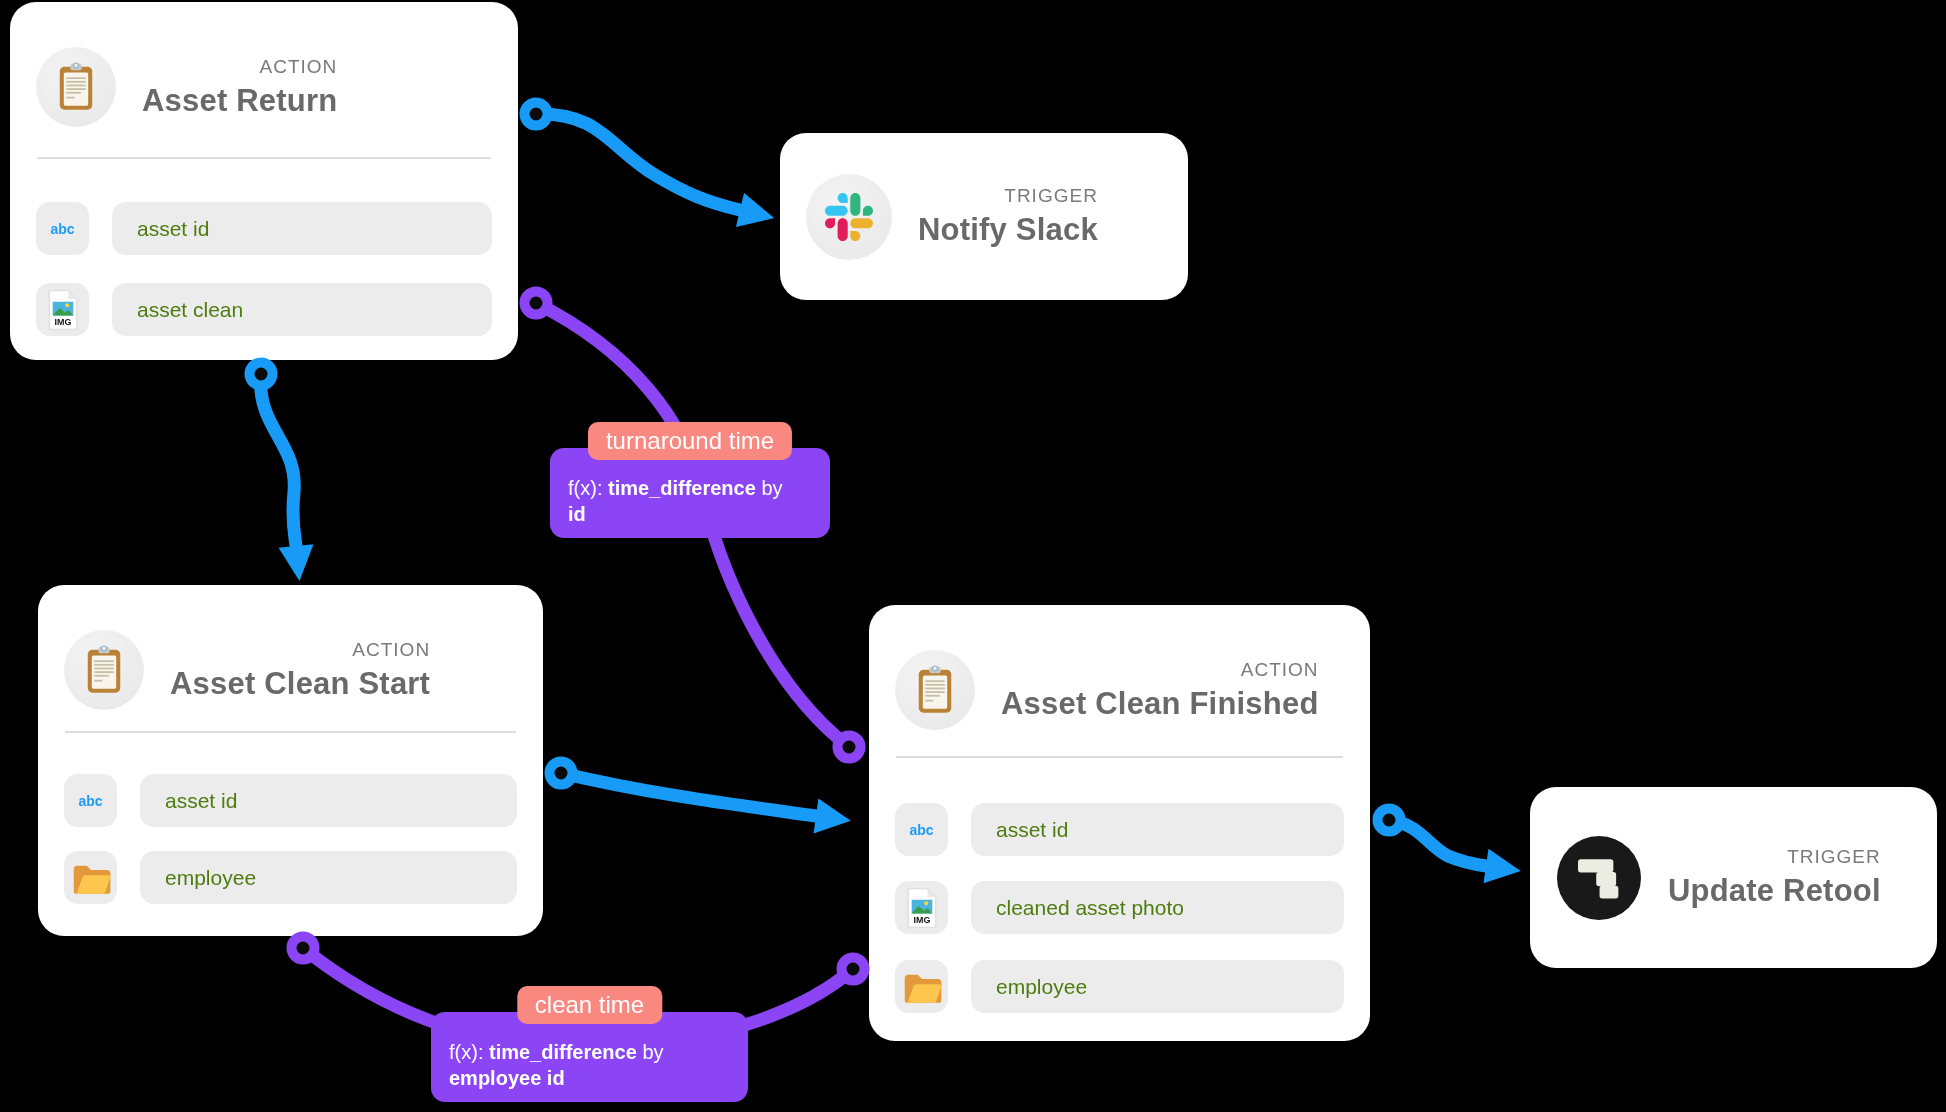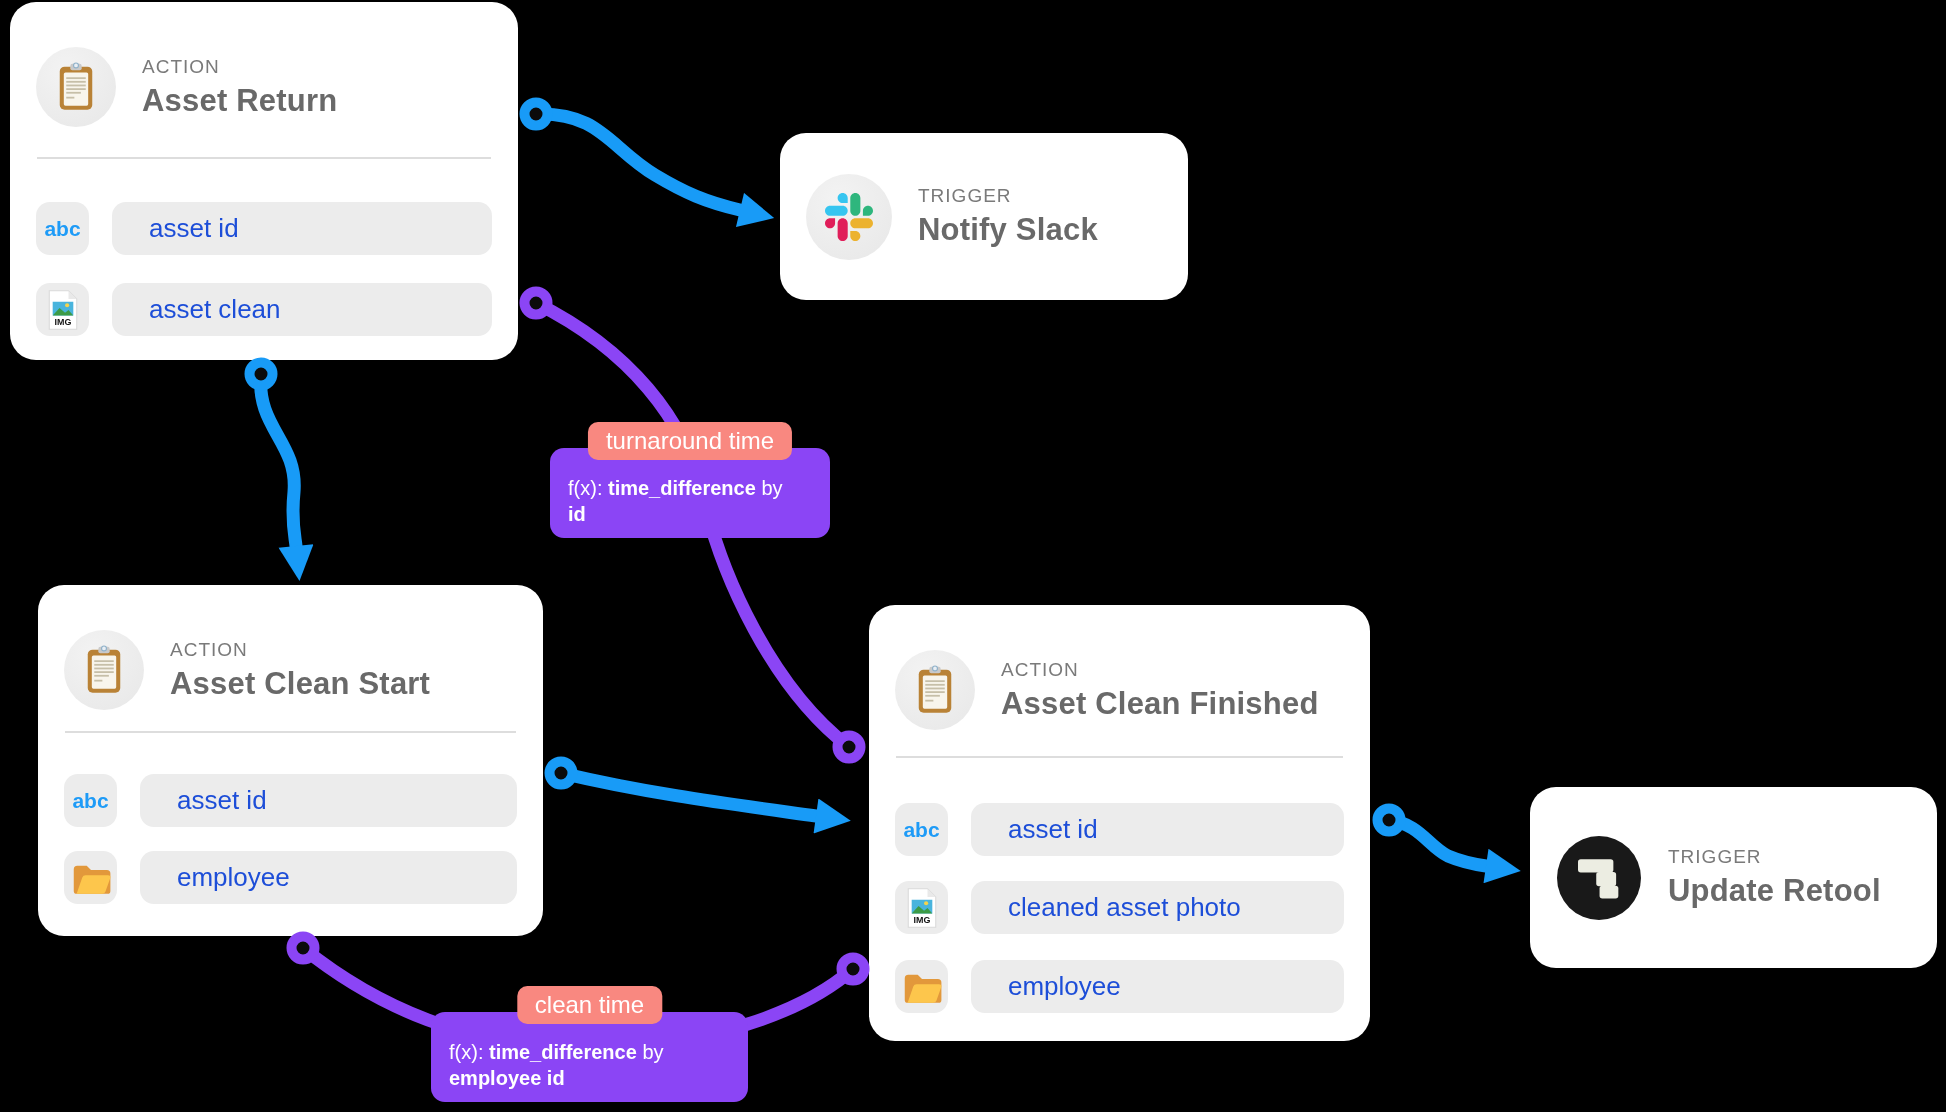--- a/index.html
+++ b/index.html
@@ -5,44 +5,45 @@
   html,body{margin:0;padding:0;}
   body{
     width:1946px;height:1112px;position:relative;overflow:hidden;
     background:#000000;
     font-family:"Liberation Sans","DejaVu Sans",sans-serif;
   }
   
   .card{
     position:absolute;background:#ffffff;border-radius:26px;z-index:1;
     box-shadow:0 10px 30px rgba(0,0,0,.5);
+    text-align:right;
   }
   .hdr{display:flex;align-items:center;gap:26px;padding:45px 26px 0 26px;box-sizing:border-box;}
   .card.trigger .hdr{height:100%;padding:8px 26px;}
   .avatar{
     width:80px;height:80px;border-radius:50%;flex:none;
     background:radial-gradient(circle at 38% 30%,#f3f3f3,#e7e7e7);
     display:flex;align-items:center;justify-content:center;
   }
   .card.trigger .avatar{width:86px;height:86px;}
   .avatar.dark{background:transparent;}
   .kicker{font-size:19px;letter-spacing:1px;color:#7a7a7a;}
   .title{font-size:31px;font-weight:700;color:#696969;margin-top:5px;letter-spacing:.2px;white-space:nowrap;}
   .divider{position:absolute;left:27px;right:27px;height:2px;background:#dddddd;}
   .field{position:absolute;left:26px;display:flex;gap:23px;align-items:center;}
   .icon-box{
     width:53px;height:53px;border-radius:14px;background:#ececec;flex:none;
     display:flex;align-items:center;justify-content:center;
   }
-  .abc{font-size:21px;font-weight:700;color:#1e9bf7;}
+  .abc{font-size:14px;font-weight:700;color:#1e9bf7;}
   .input{
     height:53px;border-radius:14px;background:#ececec;display:flex;align-items:center;
     padding-left:25px;box-sizing:border-box;
   }
-  .ph{font-size:26px;color:#1d4ed8;white-space:nowrap;margin-left:12px;}
+  .ph{font-size:21px;color:#4d7c0f;white-space:nowrap;}
   
   svg.edges{position:absolute;left:0;top:0;z-index:2;pointer-events:none;}
   .e{fill:none;stroke-width:13;stroke-linecap:round;}
   .e.blue{stroke:#189bf7;}
   .e.purple{stroke:#8b45f5;}
   .ring{fill:#0b0b0b;stroke-width:10;}
   .ring.blue{stroke:#189bf7;}
   .ring.purple{stroke:#8b45f5;}
   
   .edge-label{

